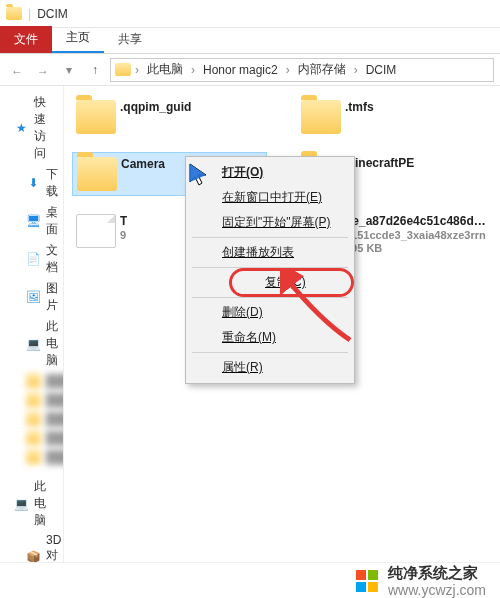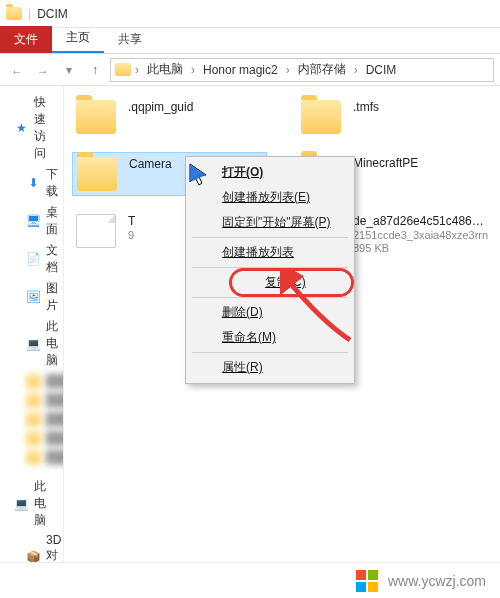--- a/index.html
+++ b/index.html
@@ -36,21 +36,21 @@
   .ic-dl{color:#1e88e5;}
   .ic-desk{color:#1e88e5;}
   .ic-doc{color:#1e88e5;}
   .ic-pic{color:#1e88e5;}
   .ic-fold{background:linear-gradient(#ffe9a6,#fccc5a);border-radius:2px;}
   .ic-pc{color:#1e88e5;}
   .ic-3d{color:#1e88e5;}
 
   .content { flex:1; position:relative; padding:10px 8px; }
   .row { display:flex; gap:30px; margin-bottom:14px; }
-  .item { width: 195px; display:flex; align-items:flex-start; gap:12px; padding:4px; }
+  .item { width: 195px; display:flex; align-items:flex-start; gap:4px; padding:4px;font-weight:bold; }
   .item.sel { background:#cce8ff; border:1px solid #99d1ff; }
   .item .thumb { width:40px; height:34px; position:relative; flex-shrink:0;}
   .item .thumb.fold { background:linear-gradient(#ffe9a6,#fccc5a); border-radius:3px;}
   .item .thumb.fold:before{content:"";position:absolute;top:-5px;left:0;width:16px;height:5px;background:#fccc5a;border-radius:3px 3px 0 0;}
   .item .thumb.file { background:#fff; border:1px solid #ccc; border-radius:2px;}
   .item .thumb.file:before{content:"";position:absolute;right:0;top:0;border-width:0 0 8px 8px;border-style:solid;border-color:transparent transparent #ddd transparent;}
   .item .info { display:flex; flex-direction:column; gap:1px; min-width:0;}
   .item .name { color:#222; white-space:nowrap; overflow:hidden; text-overflow:ellipsis;}
   .item .meta { color:#888; font-size:11px;}
 
@@ -212,21 +212,21 @@
           <span class="meta">2151ccde3_3xaia48xze3rrn</span>
           <span class="meta">895 KB</span>
         </div>
       </div>
     </div>
   </div>
 </div>
 
 <div class="ctxmenu">
   <div class="mi bold">打开(O)</div>
-  <div class="mi">创建播放列表(E)</div>
+  <div class="mi">在新窗口中打开(E)</div>
   <div class="mi">固定到"开始"屏幕(P)</div>
   <div class="sepline"></div>
   <div class="mi">创建播放列表</div>
   <div class="sepline"></div>
   <div class="mi hi">复制(C)</div>
   <div class="sepline"></div>
   <div class="mi">删除(D)</div>
   <div class="mi">重命名(M)</div>
   <div class="sepline"></div>
   <div class="mi">属性(R)</div>
@@ -247,15 +247,16 @@
 </svg>
 
 <div class="watermark">
   <div class="logo">
     <span style="background:#f25022"></span>
       <span style="background:#7fba00"></span>
     <span style="background:#00a4ef"></span>
       <span style="background:#ffb900"></span>
   </div>
   <div>
+    <span class="txt">纯净系统之家</span>
     <span class="url">www.ycwzj.com</span>
   </div>
 </div>
 
 </body></html>

